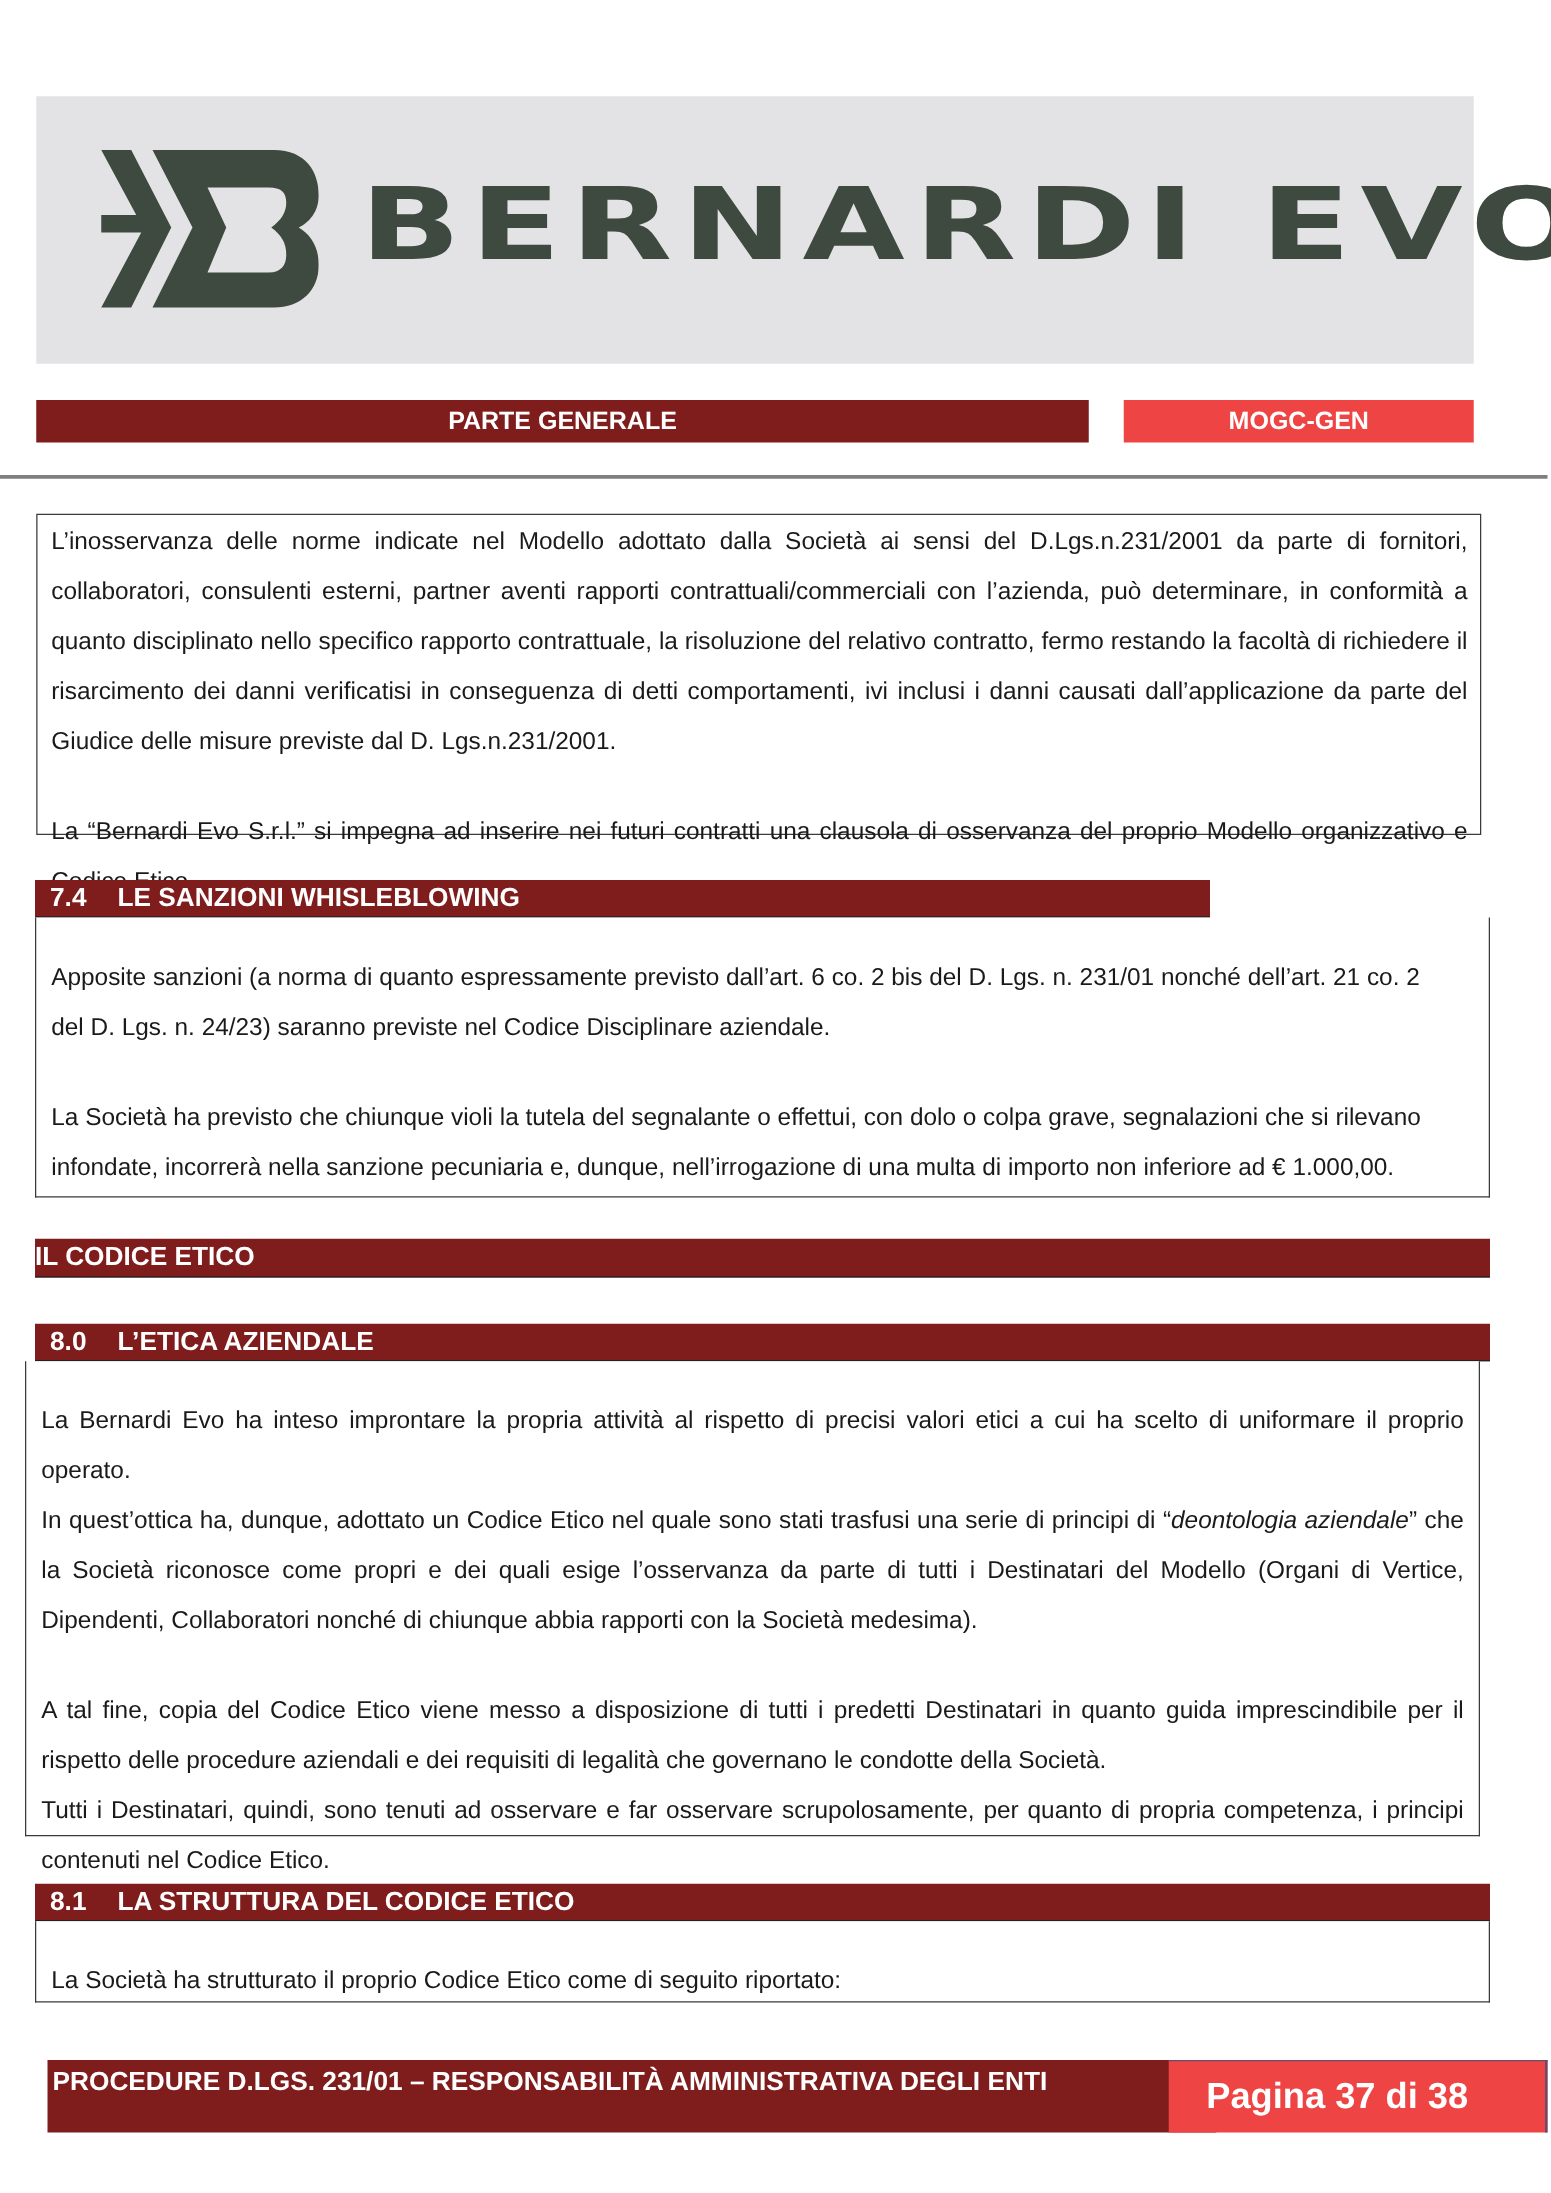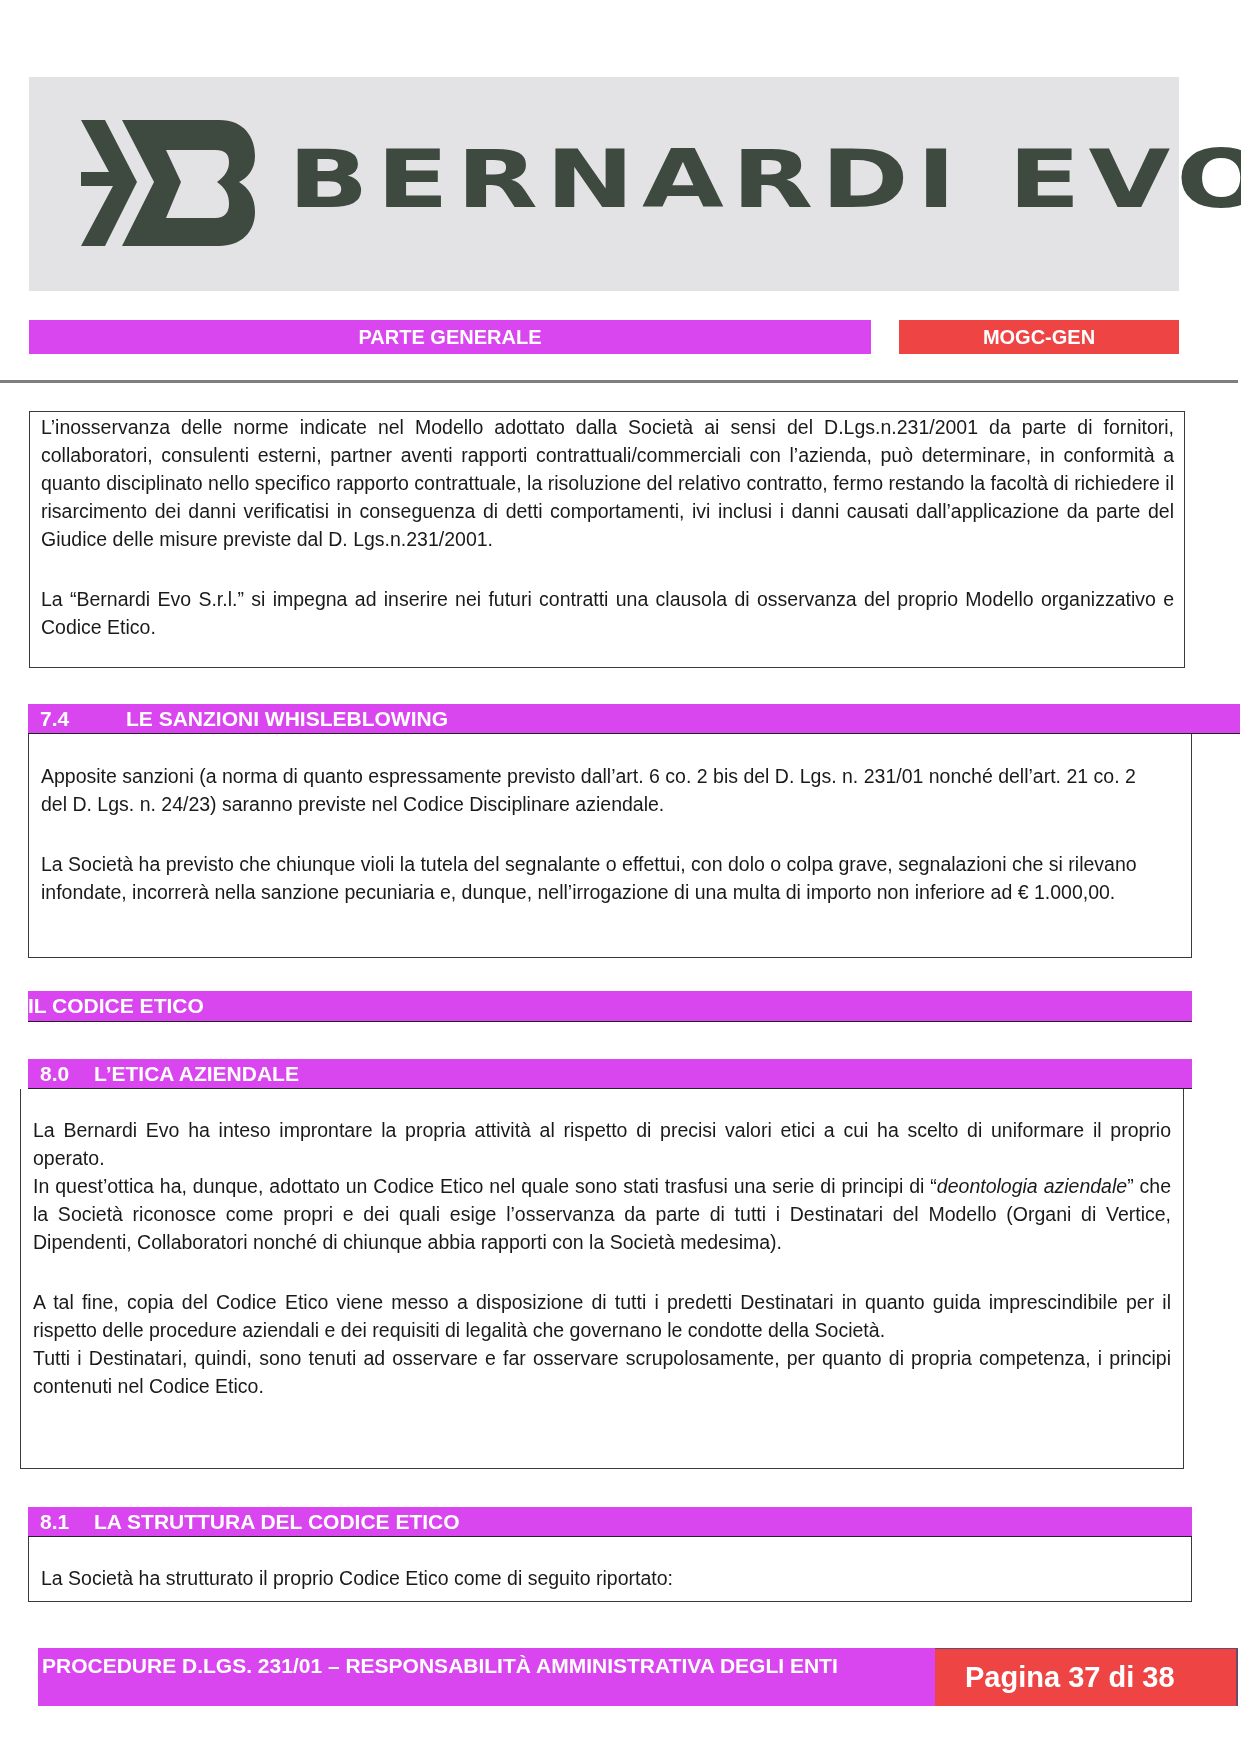--- a/index.html
+++ b/index.html
@@ -8,38 +8,38 @@
   .abs { position: absolute; }
 
   
   .logo-banner { left: 29px; top: 77px; width: 1150px; height: 214px; background: #e3e3e5; }
   .logo-mark { left: 79px; top: 120px; width: 176px; height: 127px; }
   .logo-text { left: 288px; top: 140px; font-family: "DejaVu Sans", sans-serif; font-weight: bold;
                font-size: 80px; letter-spacing: 6px; color: #3e4a40; line-height: 80px;
                transform: scaleX(1.32); transform-origin: left top; white-space: nowrap; }
 
   .bar { color: #ffffff; font-weight: bold; display: flex; align-items: center; box-sizing: border-box; }
-  .green { background: #d946ef; }
+  .green { background: #7f1d1d; }
   .gray  { background: #ef4444; }
 
   .part-bar { left: 29px; top: 320px; width: 842px; height: 34px; justify-content: center; font-size: 20px; }
   .code-bar { left: 899px; top: 320px; width: 280px; height: 34px; justify-content: center; font-size: 20px; }
   .hrule { left: 0; top: 380px; width: 1238px; height: 3px; background: #7f7f7f; }
 
   .box { border: 1px solid #3a3a3a; box-sizing: border-box; background: #fff; }
-  .para { font-size: 19.5px; line-height: 28px; text-align: justify; margin: 0; }
+  .para { font-size: 19.5px; line-height: 40px; text-align: justify; margin: 0; }
   .para.left { text-align: left; }
   .gap { height: 32px; }
 
   .box1 { left: 29px; top: 411px; width: 1156px; height: 257px; padding: 1px 10px 0 11px; }
 
   .sec-head { font-size: 21px; padding-left: 12px; height: 30px; border-bottom: 1px solid #222; }
   .sec-head .num { display: inline-block; width: 54px; }
 
-  .sec74-head { left: 28px; top: 704px; width: 1212px; gap: 32px; }
+  .sec74-head { left: 28px; top: 704px; width: 940px; }
   .box74 { left: 28px; top: 734px; width: 1164px; height: 224px; padding: 28px 30px 0 12px; border-top: none; }
 
   .codice-bar { left: 28px; top: 991px; width: 1164px; height: 31px; font-size: 21px; border-bottom: 1px solid #222; }
 
   .sec80-head { left: 28px; top: 1059px; width: 1164px; }
   .box80 { left: 20px; top: 1089px; width: 1164px; height: 380px; padding: 27px 12px 0 12px; border-top: none; }
 
   .sec81-head { left: 28px; top: 1507px; width: 1164px; }
   .box81 { left: 28px; top: 1537px; width: 1164px; height: 65px; padding: 27px 12px 0 12px; border-top: none; }
 

